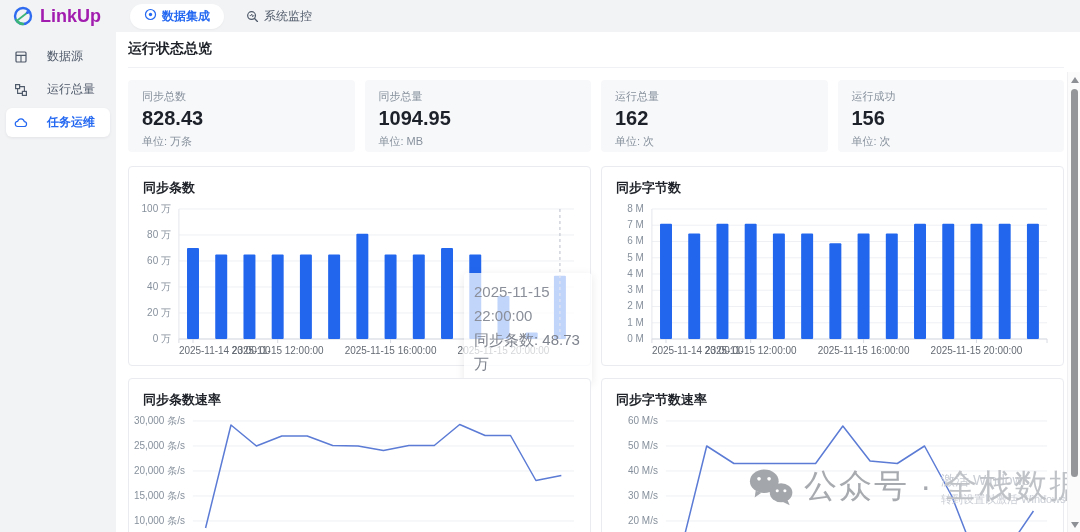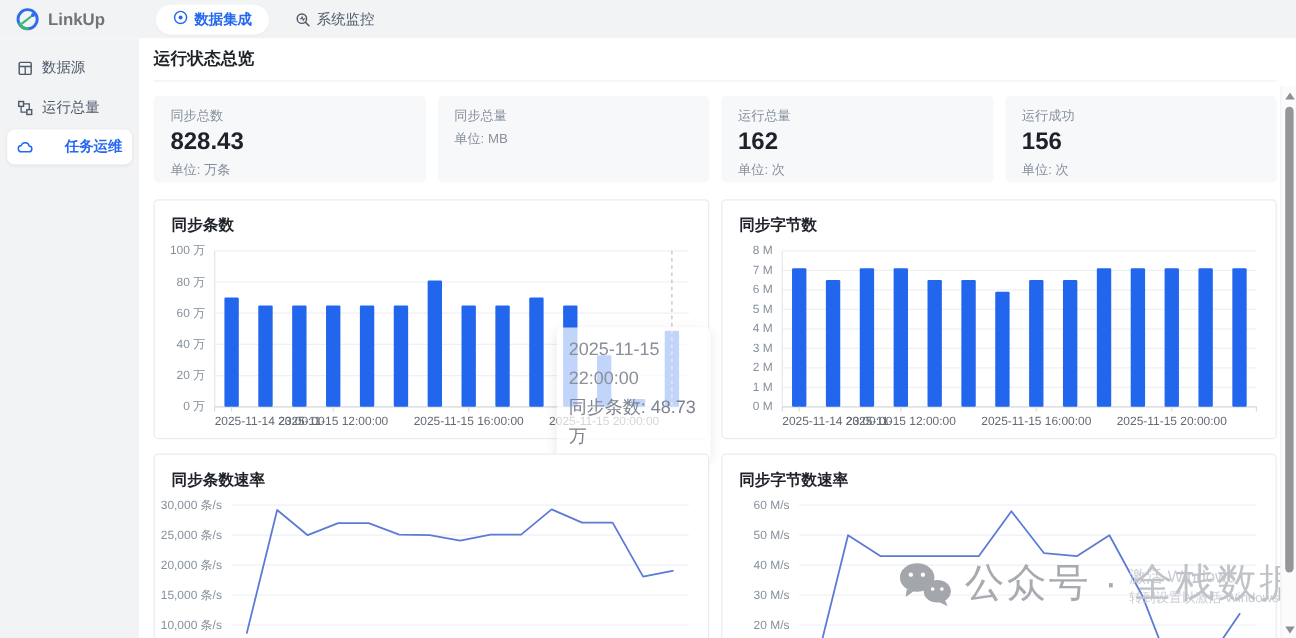--- a/index.html
+++ b/index.html
@@ -2,33 +2,33 @@
 <html><head>
 <meta charset="utf-8">
 <style>
   * { margin:0; padding:0; box-sizing:border-box; }
   html,body { width:1080px; height:532px; overflow:hidden; background:#fff;
     font-family:"Liberation Sans","DejaVu Sans",sans-serif; color:#1f2329; }
 
   
   .topbar { height:32px; background:#f2f3f5; display:flex; align-items:center; padding:0 12px; }
   .brand { display:flex; align-items:center; gap:6px; width:104px; }
-  .brand-name { font-size:14px; font-weight:bold; color:#737373; }
+  .brand-name { font-size:18px; font-weight:bold; color:#a21caf; }
   .topnav { display:flex; align-items:center; gap:22px; margin-left:14px; }
   .nav-pill { display:flex; gap:5px; background:#fff; border-radius:14px;
     padding:4px 14px; color:#2468f2; font-size:12px; font-weight:bold; cursor:pointer;
     box-shadow:0 1px 2px rgba(0,0,0,.04); }
   .nav-item { display:flex; align-items:center; gap:5px; color:#4e5969; font-size:12px; cursor:pointer; }
 
   
   .layout { display:flex; height:500px; }
   .sidebar { width:116px; background:#f2f3f5; padding:10px 6px; flex:none; }
-  .side-item { display:flex; align-items:center; gap:7px; font-size:12px; color:#4e5969;
+  .side-item { display:flex; align-items:center; gap:19px; font-size:12px; color:#4e5969;
     padding:6px 8px; margin-bottom:4px; border-radius:6px; cursor:pointer; }
-  .side-item.active { background:#fff; color:#2468f2; font-weight:bold; box-shadow:0 1px 3px rgba(31,35,41,.07);justify-content:space-between; }
+  .side-item.active { background:#fff; color:#2468f2; font-weight:bold; box-shadow:0 1px 3px rgba(31,35,41,.07); }
   .main { flex:1; background:#fff; position:relative; overflow:hidden; padding:0 16px 0 12px; }
 
   
   .main-header { padding-top:8px; border-bottom:1px solid #f0f1f4; padding-bottom:9px; }
   .page-title { font-size:14px; font-weight:bold; color:#1f2329; }
   .controls-row { display:flex; align-items:center; justify-content:space-between; margin-top:8px; }
   .ctl-left { display:flex; align-items:center; gap:8px; }
   .ctl-label { font-size:12px; color:#4e5969; }
   .select-box { width:153px; height:24px; background:#fff; border:1px solid #e0e3e8; border-radius:3px;
     display:flex; align-items:center; justify-content:space-between; padding:0 8px; font-size:12px; color:#1f2329; cursor:pointer; }
@@ -135,20 +135,21 @@
     </div>
 
     <div class="stats-row">
       <div class="stat-card">
         <div class="stat-label">同步总数</div>
         <div class="stat-value">828.43</div>
         <div class="stat-unit">单位: 万条</div>
       </div>
       <div class="stat-card">
         <div class="stat-label">同步总量</div>
+        <div class="stat-value">1094.95</div>
         <div class="stat-unit">单位: MB</div>
       </div>
       <div class="stat-card">
         <div class="stat-label">运行总量</div>
         <div class="stat-value">162</div>
         <div class="stat-unit">单位: 次</div>
       </div>
       <div class="stat-card">
         <div class="stat-label">运行成功</div>
         <div class="stat-value">156</div>

